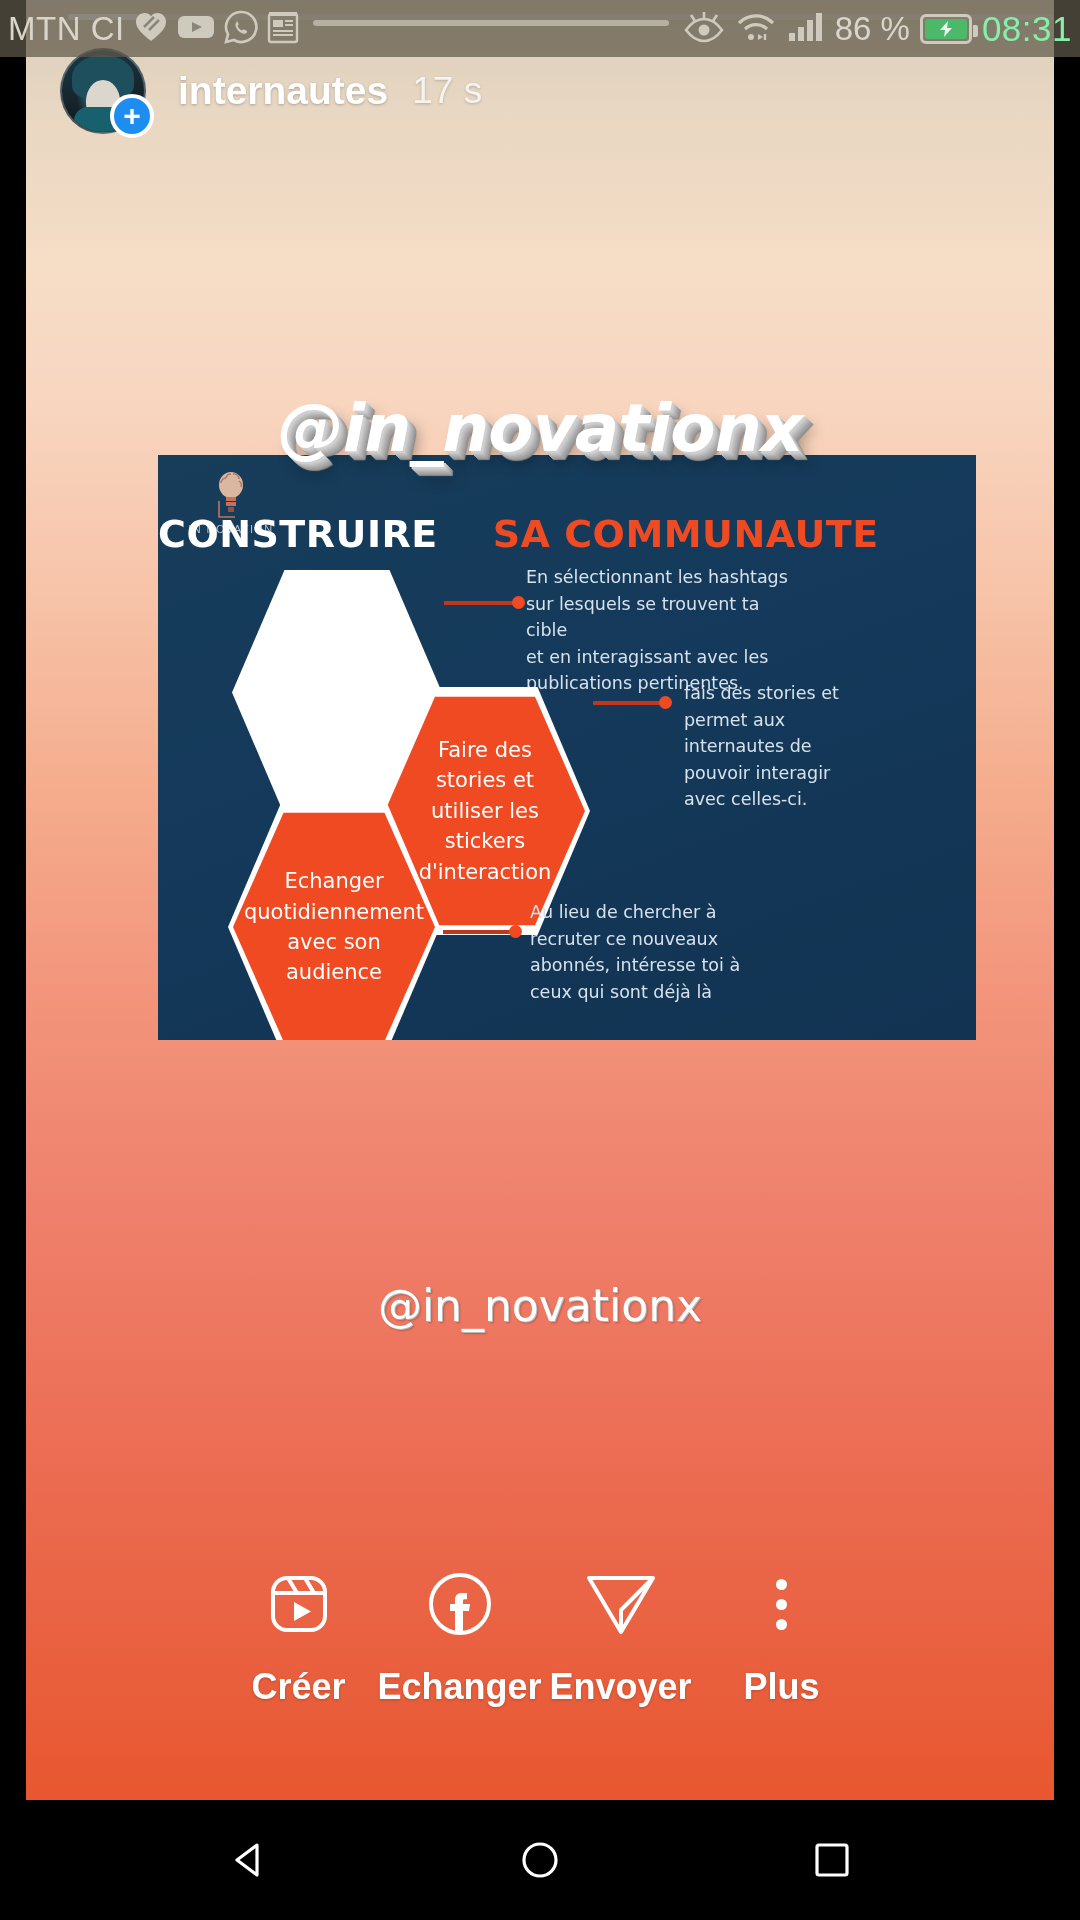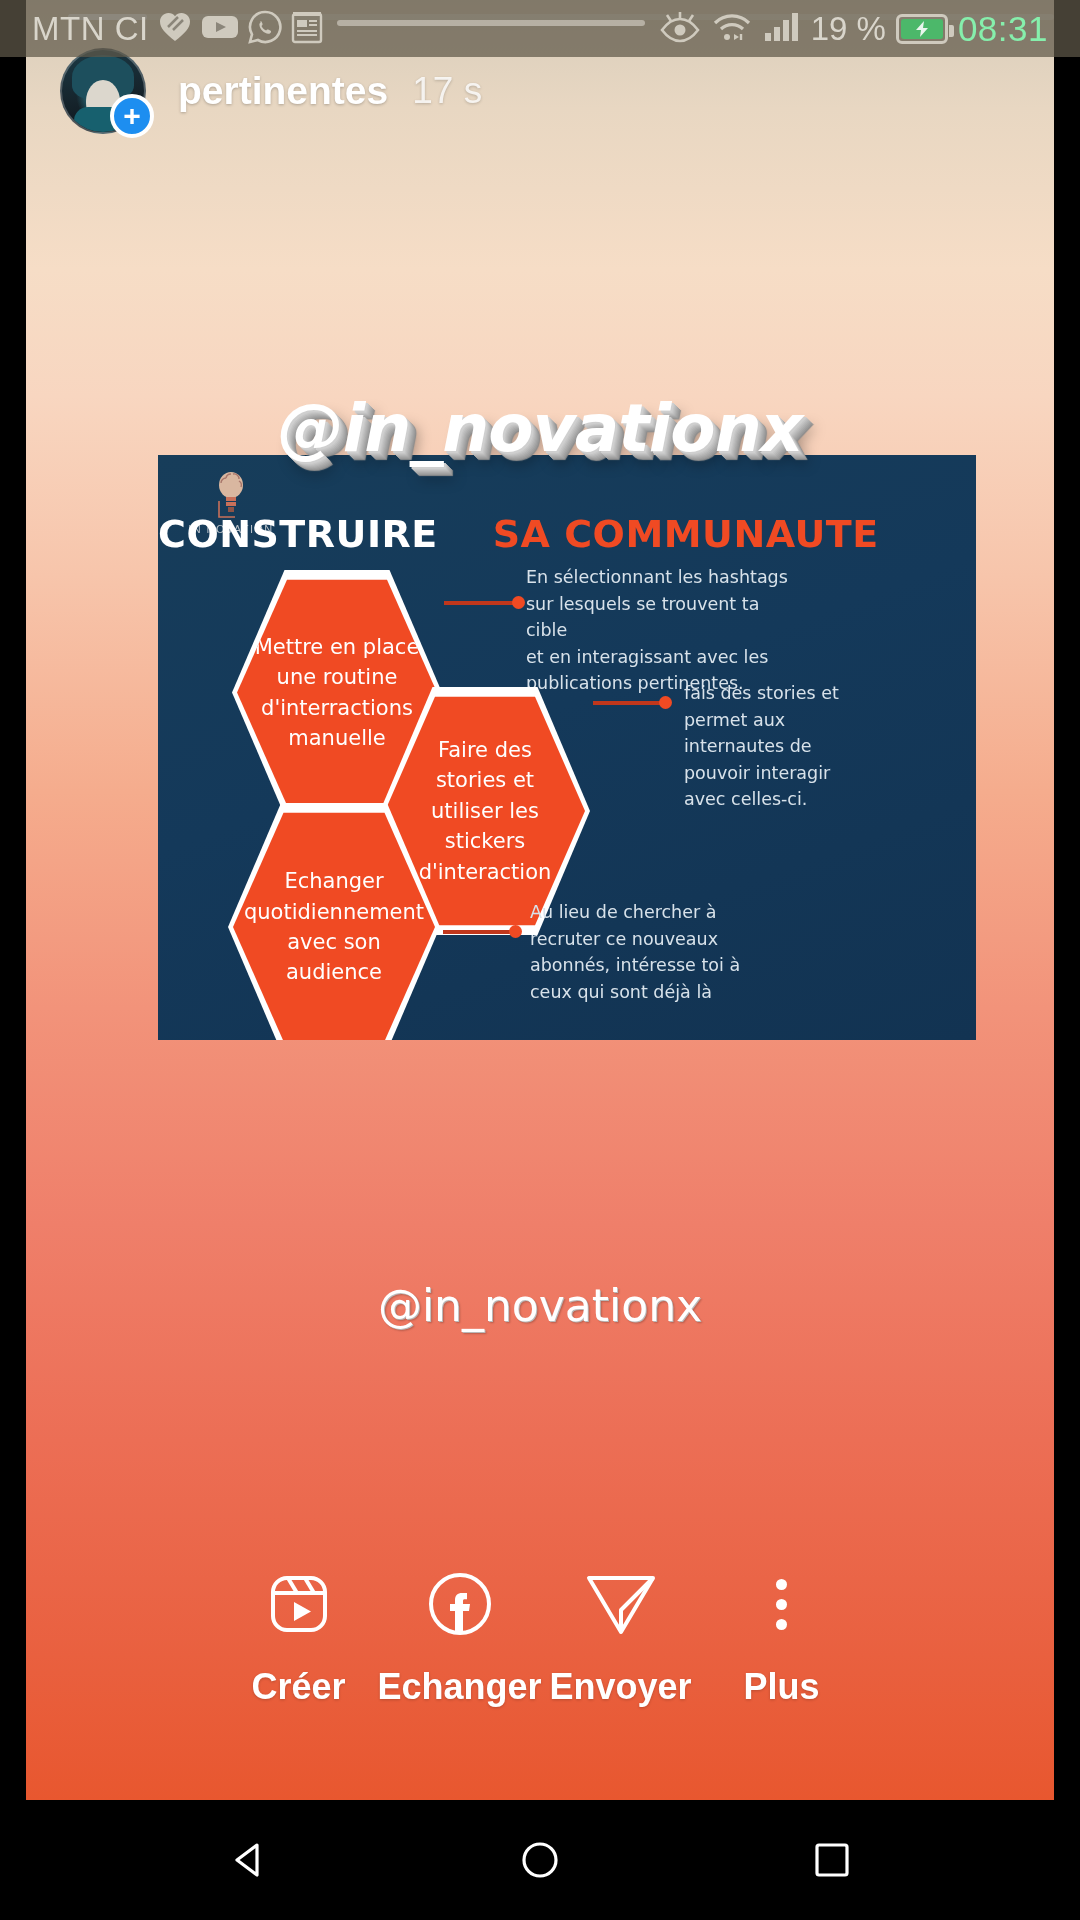--- a/index.html
+++ b/index.html
@@ -35,21 +35,21 @@
         #e8572f 100%);
     overflow: hidden;
   }
 
   
   #statusbar {
     position: absolute; left: 0; top: 0;
     width: 1080px; height: 57px;
     background: rgba(95,89,74,0.72);
     display: flex; align-items: center;
-    padding: 0 32px;
+    padding: 0 8px;
     z-index: 40;
   }
   .sb-left { display: flex; align-items: center; gap: 9px; flex: 0 0 auto; }
   .sb-carrier {
     color: #d9d5cb; font-size: 33px; letter-spacing: .5px;
     font-family: "Liberation Sans", sans-serif; white-space: nowrap;
   }
   .sb-mid { flex: 1 1 auto; height: 6px; margin: 0 14px;
             background: rgba(225,221,212,.55); border-radius: 3px; position: relative; top: -6px;}
   .sb-right { display: flex; align-items: center; gap: 10px; flex: 0 0 auto; }
@@ -246,21 +246,21 @@
 
     <div id="story-header">
       <div id="avatar-wrap">
         <div id="avatar">
           <div class="hood"></div>
             <div class="mask"></div>
             <div class="body"></div>
         </div>
         <div id="plus-badge">+</div>
       </div>
-      <div id="story-user">pertinentes</div>
+      <div id="story-user">internautes</div>
       <div id="story-time">17 s</div>
     </div>
 
     <div id="handle-sticker">
       <span class="txt">@in_novationx</span>
     </div>
 
     <div id="infographic">
 
       <div id="logo">
@@ -279,26 +279,20 @@
 
       <div id="ig-title">
         <div class="l1">
           <span class="t-white">CONSTRUIRE</span>
           <span>&nbsp;&nbsp;</span>
           <span class="t-orange">SA COMMUNAUTE</span>
         </div>
       </div>
 
       <div class="hex-outline" style="left:74px; top:115px; width:210px; height:245px;"></div>
-      <div class="hex" style="left:79px; top:120px; width:200px; height:235px;">
-        <div class="hex-label">Mettre en place
-une routine
-d'interractions
-manuelle</div>
-      </div>
       <div class="leader" style="left:286px; top:146px; width:74px;"></div>
       <div class="leader-dot" style="left:354px; top:141px;"></div>
       <div class="note" style="left:368px; top:109px; width:268px;">En sélectionnant les hashtags
 sur lesquels se trouvent ta cible
 et en interagissant avec les
 publications pertinentes.</div>
 
       <div class="hex-outline" style="left:222px; top:232px; width:210px; height:248px;"></div>
       <div class="hex" style="left:227px; top:237px; width:200px; height:238px;">
         <div class="hex-label">Faire des
@@ -441,21 +435,21 @@
           </svg>
       </span>
       <span class="sb-icon">
         <svg width="38" height="32" viewBox="0 0 38 32">
             <rect x="2" y="22" width="6" height="8" fill="#cfcabe"></rect>
             <rect x="11" y="16" width="6" height="14" fill="#cfcabe"></rect>
             <rect x="20" y="9" width="6" height="21" fill="#cfcabe"></rect>
             <rect x="29" y="2" width="6" height="28" fill="#cfcabe"></rect>
           </svg>
       </span>
-      <span class="sb-pct">19 %</span>
+      <span class="sb-pct">86 %</span>
       <span class="battery">
         <span class="fill"></span>
         <svg width="22" height="20" viewBox="0 0 22 20">
             <path d="M13 2 L5 11 h5 l-1 7 8-9 h-5 z" fill="#eaf6ee"></path>
           </svg>
       </span>
       <span class="sb-time">08:31</span>
     </div>
   </div>
 

